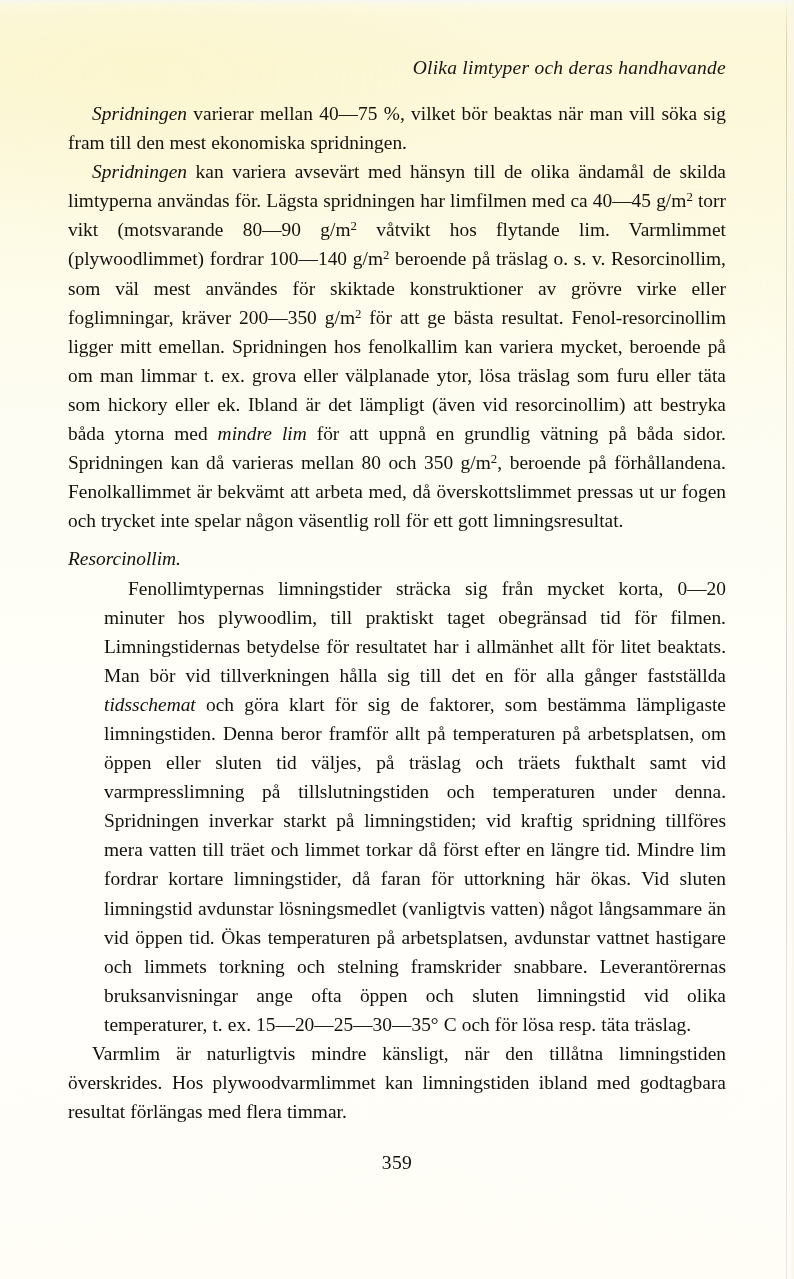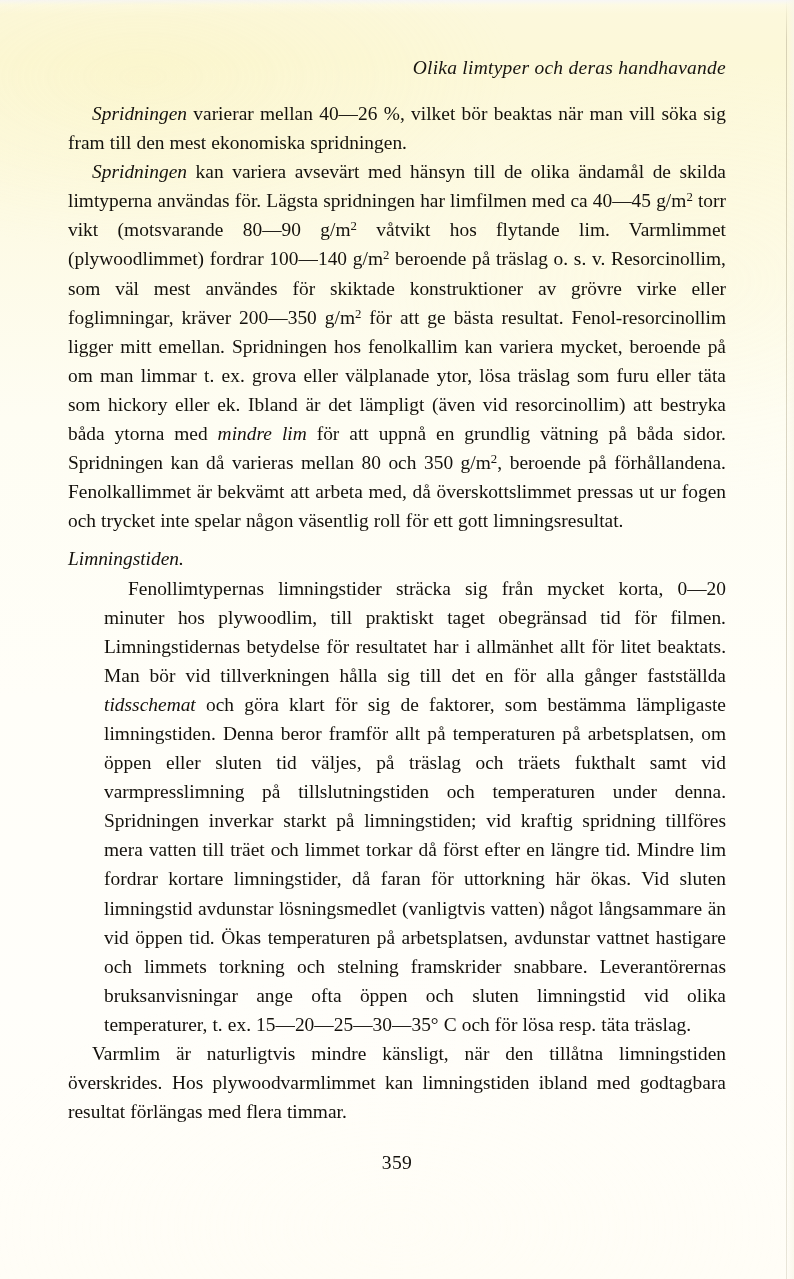--- a/index.html
+++ b/index.html
@@ -169,25 +169,25 @@
   <div class="scan-edge-top"></div>
   <div class="scan-edge-right-soft"></div>
   <div class="scan-edge-right"></div>
 
   <div class="text-frame">
 
     <div class="running-head">Olika limtyper och deras handhavande</div>
 
     <div class="body-block">
 
-      <p class="para indent"><em class="it">Spridningen</em><span> varierar mellan 40—26 %, vilket bör beaktas när man vill söka sig fram till den mest ekonomiska spridningen.</span></p>
+      <p class="para indent"><em class="it">Spridningen</em><span> varierar mellan 40—75 %, vilket bör beaktas när man vill söka sig fram till den mest ekonomiska spridningen.</span></p>
 
       <p class="para indent"><em class="it">Spridningen</em><span> kan variera avsevärt med hänsyn till de olika ändamål de skilda limtyperna användas för. Lägsta spridningen har limfilmen med ca 40—45 g/m</span><sup class="sup">2</sup><span> torr vikt (motsvarande 80—90 g/m</span><sup class="sup">2</sup><span> våtvikt hos flytande lim. Varmlimmet (plywoodlimmet) fordrar 100—140 g/m</span><sup class="sup">2</sup><span> beroende på träslag o. s. v. Resorcinollim, som väl mest användes för skiktade konstruktioner av grövre virke eller foglimningar, kräver 200—350 g/m</span><sup class="sup">2</sup><span> för att ge bästa resultat. Fenol-resorcinollim ligger mitt emellan. Spridningen hos fenolkallim kan variera mycket, beroende på om man limmar t. ex. grova eller välplanade ytor, lösa träslag som furu eller täta som hickory eller ek. Ibland är det lämpligt (även vid resorcinollim) att bestryka båda ytorna med </span><em class="it">mindre lim</em><span> för att uppnå en grundlig vätning på båda sidor. Spridningen kan då varieras mellan 80 och 350 g/m</span><sup class="sup">2</sup><span>, beroende på förhållandena. Fenolkallimmet är bekvämt att arbeta med, då överskottslimmet pressas ut ur fogen och trycket inte spelar någon väsentlig roll för ett gott limningsresultat.</span></p>
 
-      <h2 class="subhead">Limningstiden.</h2>
+      <h2 class="subhead">Resorcinollim.</h2>
 
       <p class="para indent tight-follow"><span>Fenollimtypernas limningstider sträcka sig från mycket korta, 0—20 minuter hos plywoodlim, till praktiskt taget obegränsad tid för filmen. Limningstidernas betydelse för resultatet har i allmänhet allt för litet beaktats. Man bör vid tillverkningen hålla sig till det en för alla gånger fastställda </span><em class="it">tidsschemat</em><span> och göra klart för sig de faktorer, som bestämma lämpligaste limningstiden. Denna beror framför allt på temperaturen på arbetsplatsen, om öppen eller sluten tid väljes, på träslag och träets fukthalt samt vid varmpresslimning på tillslutningstiden och temperaturen under denna. Spridningen inverkar starkt på limningstiden; vid kraftig spridning tillföres mera vatten till träet och limmet torkar då först efter en längre tid. Mindre lim fordrar kortare limningstider, då faran för uttorkning här ökas. Vid sluten limningstid avdunstar lösningsmedlet (vanligtvis vatten) något långsammare än vid öppen tid. Ökas temperaturen på arbetsplatsen, avdunstar vattnet hastigare och limmets torkning och stelning framskrider snabbare. Leverantörernas bruksanvisningar ange ofta öppen och sluten limningstid vid olika temperaturer, t. ex. 15—20—25—30—35° C och för lösa resp. täta träslag.</span></p>
 
       <p class="para indent">Varmlim är naturligtvis mindre känsligt, när den tillåtna limningstiden överskrides. Hos plywoodvarmlimmet kan limningstiden ibland med godtagbara resultat förlängas med flera timmar.</p>
 
     </div>
 
     <div class="folio">359</div>
 
   </div>

